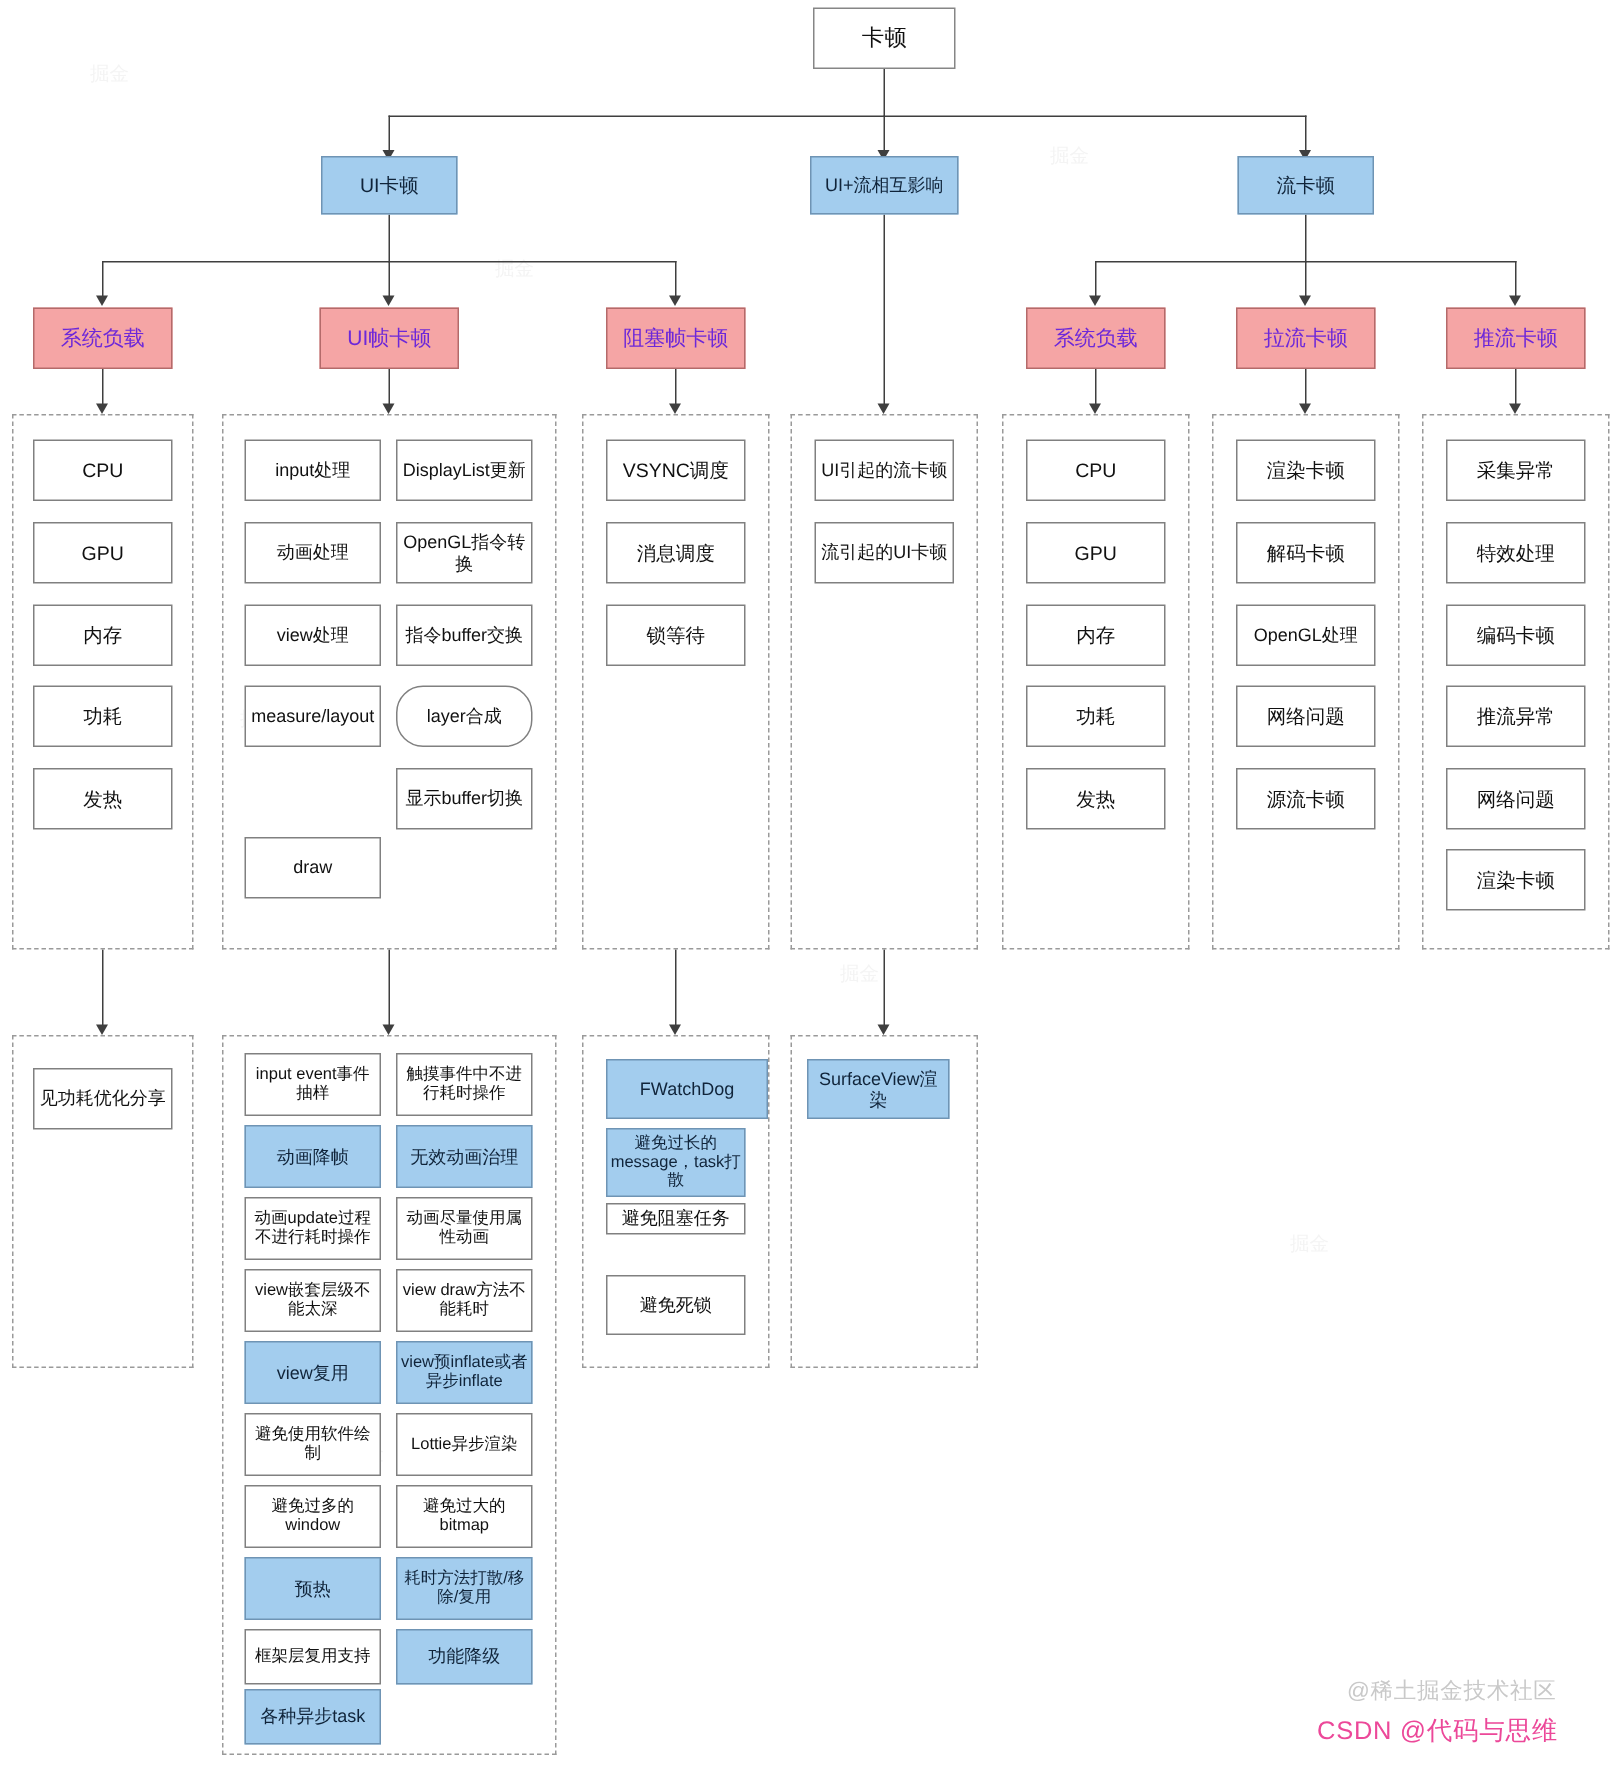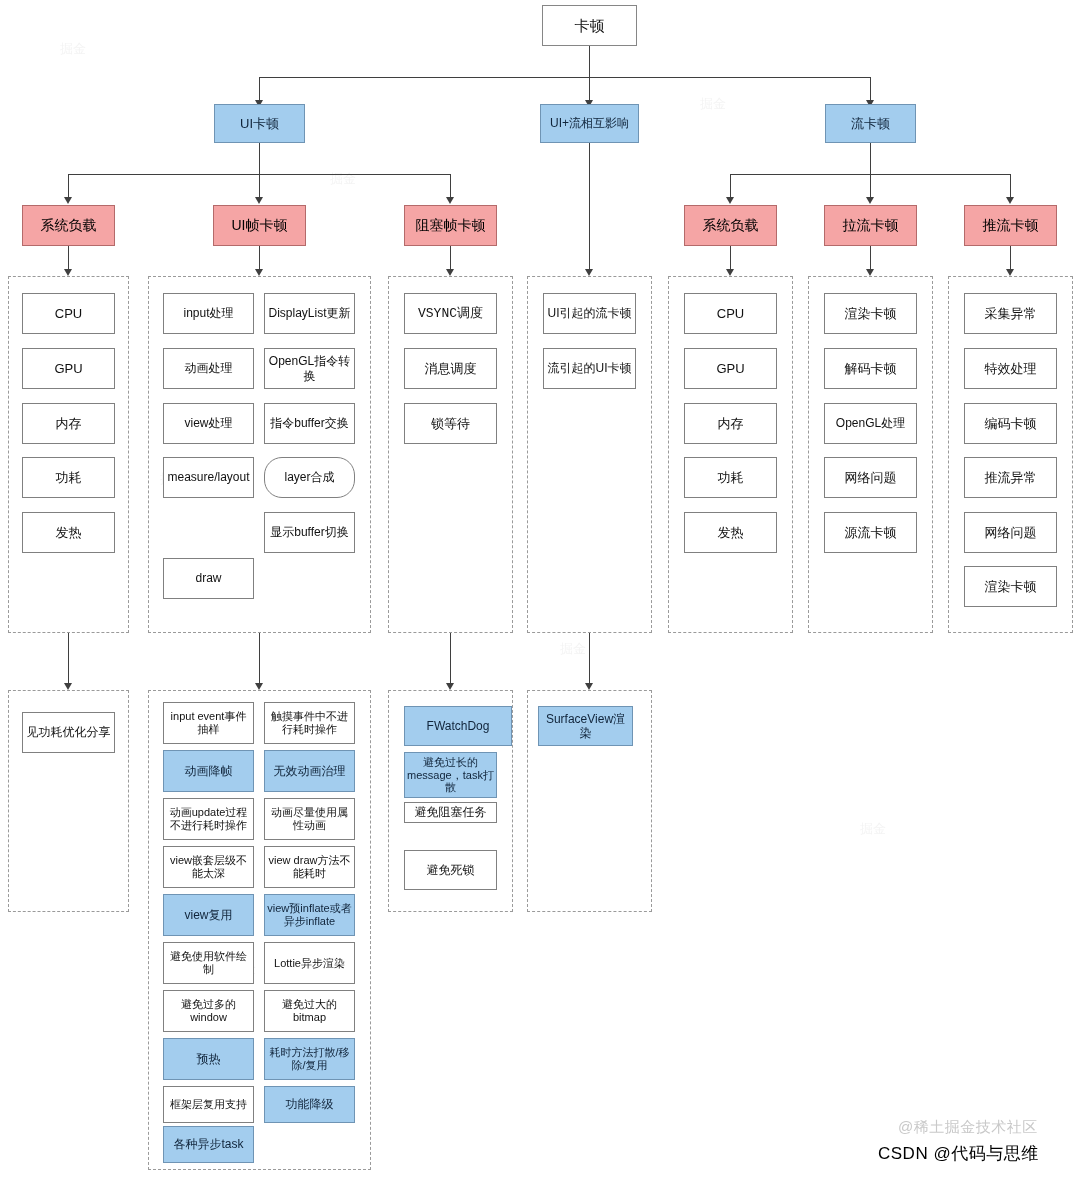--- a/index.html
+++ b/index.html
@@ -33,21 +33,21 @@
   }
   .node.root{ font-size:15px; border-color:#868686; }
   .node.blue{
     background:#a3cdee;
     border:1px solid #6f94b4;
     color:#10243a;
   }
   .node.red{
     background:#f5a5a5;
     border:1px solid #b46a6a;
-    color:#000000;
+    color:#6d28d9;
     font-size:14px;
     font-weight:400;
   }
   .node.small{ font-size:12px; }
   .node.tiny{ font-size:11px; }
   
   .group{
     position:absolute;
     box-sizing:border-box;
     border:1.3px dashed #9a9a9a;
@@ -69,21 +69,21 @@
   }
   
   .wm{
     position:absolute;
     color:#c9c9c9;
     font-size:15px;
     letter-spacing:.5px;
     white-space:nowrap;
     user-select:none;
   }
-  .wm2{ color:#000000; font-size:17px; }
+  .wm2{ color:#ec4899; font-size:17px; }
   .wm-ghost{
     position:absolute;
     color:#f4f4f4;
     font-size:13px;
     white-space:nowrap;
     user-select:none;
   }
 </style>
 </head>
 <body>
@@ -180,21 +180,21 @@
   <div class="node small" style="left:264px;top:293px;width:91px;height:41px;">DisplayList更新</div>
   <div class="node small" style="left:163px;top:348px;width:91px;height:41px;">动画处理</div>
   <div class="node small" style="left:264px;top:348px;width:91px;height:41px;">OpenGL指令转换</div>
   <div class="node small" style="left:163px;top:403px;width:91px;height:41px;">view处理</div>
   <div class="node small" style="left:264px;top:403px;width:91px;height:41px;">指令buffer交换</div>
   <div class="node small" style="left:163px;top:457px;width:91px;height:41px;">measure/layout</div>
   <div class="node small" style="left:264px;top:457px;width:91px;height:41px;border-radius:18px;">layer合成</div>
   <div class="node small" style="left:163px;top:512px;width:91px;height:41px;margin-top:46px;">draw</div>
   <div class="node small" style="left:264px;top:512px;width:91px;height:41px;">显示buffer切换</div>
 
-  <div class="node" style="left:404px;top:293px;width:93px;height:41px;font-family:Liberation Mono, monospace;">VSYNC调度</div>
+  <div class="node" style="left:404px;top:293px;width:93px;height:41px;">VSYNC调度</div>
   <div class="node" style="left:404px;top:348px;width:93px;height:41px;">消息调度</div>
   <div class="node" style="left:404px;top:403px;width:93px;height:41px;">锁等待</div>
 
   <div class="node small" style="left:543px;top:293px;width:93px;height:41px;">UI引起的流卡顿</div>
   <div class="node small" style="left:543px;top:348px;width:93px;height:41px;">流引起的UI卡顿</div>
 
   <div class="node" style="left:684px;top:293px;width:93px;height:41px;">CPU</div>
   <div class="node" style="left:684px;top:348px;width:93px;height:41px;">GPU</div>
   <div class="node" style="left:684px;top:403px;width:93px;height:41px;">内存</div>
   <div class="node" style="left:684px;top:457px;width:93px;height:41px;">功耗</div>

